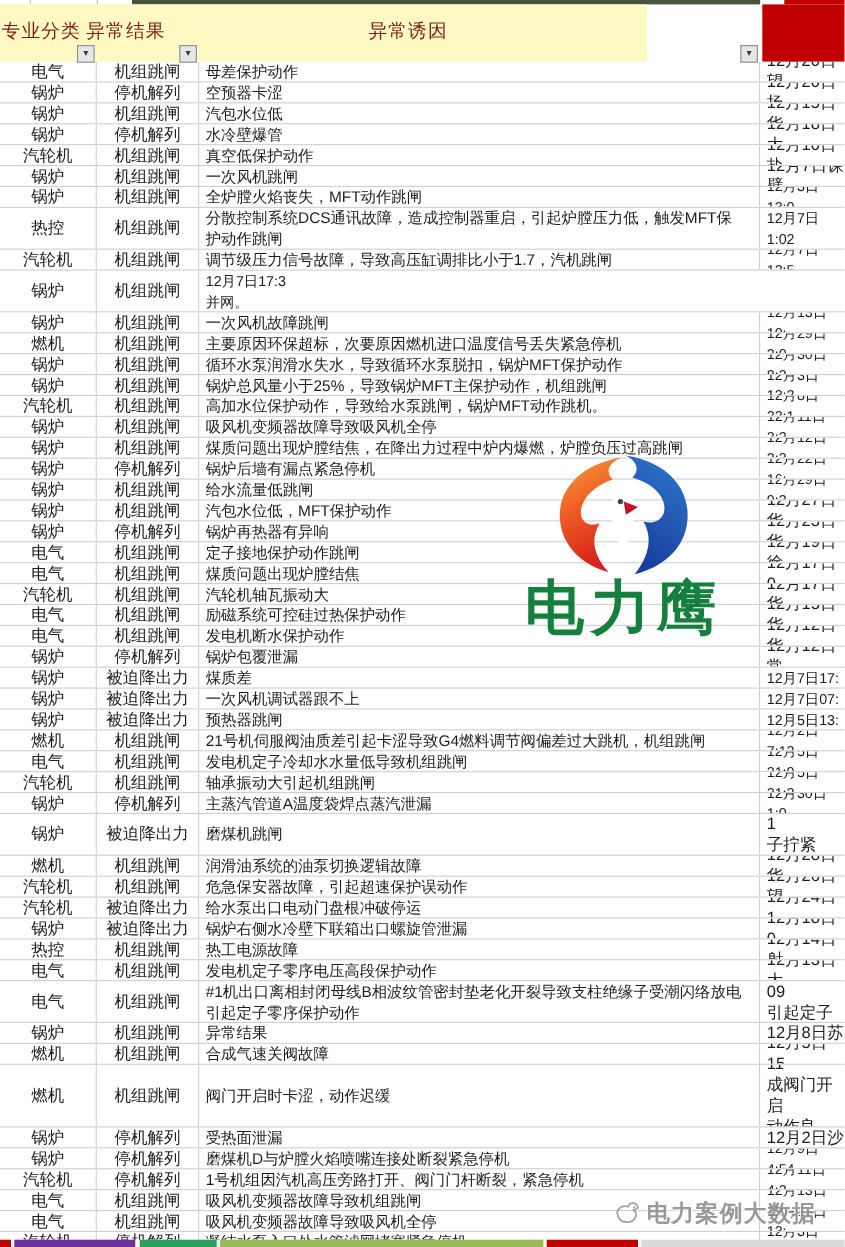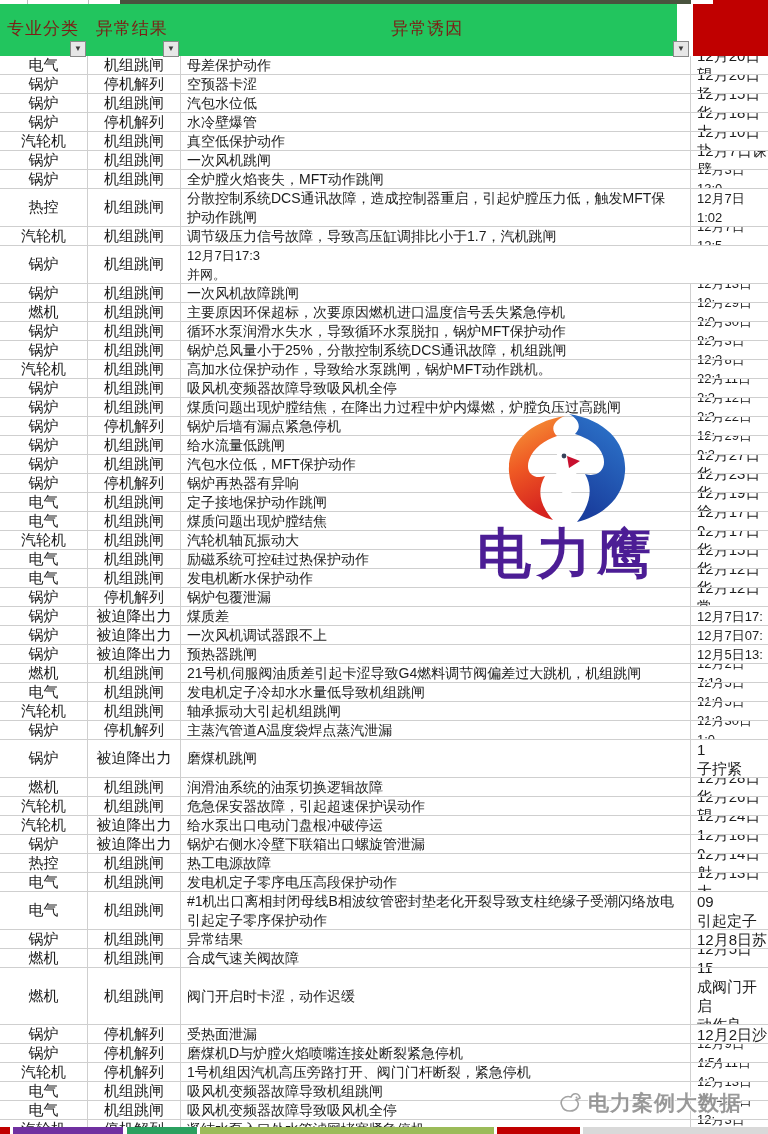--- a/index.html
+++ b/index.html
@@ -7,42 +7,42 @@
     position:relative;width:768px;height:1134px;overflow:hidden;background:#fff;
     font-family:"Liberation Sans","DejaVu Sans",sans-serif;color:#1c1c1c;
   }
   
   .sliver{position:absolute;top:0;left:0;width:768px;height:4px;background:#fff;}
   .sliver-green{position:absolute;top:0;left:120px;width:571px;height:4px;background:#49543E;}
   .sliver-red{position:absolute;top:0;left:713px;width:55px;height:4px;background:#C00000;}
   .sliver-tick{position:absolute;top:0;width:1px;height:4px;background:#bdbdbd;}
   
   .header{position:absolute;top:4px;left:0;width:768px;height:52px;}
-  .header-main{position:absolute;left:0;top:0;width:677px;height:52px;background:#22c55e;display:flex;}
+  .header-main{position:absolute;left:0;top:0;width:588px;height:52px;background:#fef9c3;display:flex;}
   .header-d{position:absolute;left:693px;top:0;width:75px;height:52px;background:#C00000;}
   .hlabel{display:flex;justify-content:center;align-items:flex-start;padding-top:13px;
     font-size:17px;color:#7D1D15;letter-spacing:1px;}
   .hl1{width:88px;}.hl2{width:93px;}.hl3{width:510px;}
   .fbtn{position:absolute;top:37px;width:16px;height:16px;background:#E7E7E7;border:1px solid #8a8a8a;
     box-sizing:border-box;display:flex;align-items:center;justify-content:center;
     font-size:8px;color:#3c3c3c;line-height:1;cursor:pointer;}
   .fb1{left:70px;}.fb2{left:163px;}.fb3{left:673px;}
   
   .rows{position:absolute;top:56px;left:0;width:768px;}
   .row{display:flex;box-sizing:border-box;border-bottom:1px solid #CFCFCF;overflow:hidden;background:transparent;}
   .cell{box-sizing:border-box;overflow:hidden;}
   .c1{width:88px;border-right:1px solid #CFCFCF;display:flex;align-items:center;justify-content:center;font-size:15px;}
   .c2{width:93px;border-right:1px solid #CFCFCF;display:flex;align-items:center;justify-content:center;font-size:15px;}
   .c3{width:510px;border-right:1px solid #CFCFCF;display:flex;align-items:center;font-size:14px;line-height:19px;padding:0 12px 0 6px;}
   .c4{flex:1;display:flex;align-items:center;font-size:15px;line-height:19px;padding-left:6px;white-space:pre-line;}
   .c4.small{font-size:13px;}
   
   .wm-center{position:absolute;left:452px;top:412px;width:230px;text-align:center;pointer-events:none;}
   .wm-logo{display:block;margin:0 auto;}
-  .wm-text{font-size:54px;font-weight:900;color:#4c1d95;letter-spacing:6px;line-height:1;margin-top:2px;
+  .wm-text{font-size:54px;font-weight:900;color:#15803d;letter-spacing:6px;line-height:1;margin-top:2px;
     font-family:"Liberation Sans","DejaVu Sans",sans-serif;}
   
   .wm-corner{position:absolute;left:558px;top:1089px;display:flex;align-items:center;gap:4px;opacity:.9;pointer-events:none;}
   .wm-corner-text{font-size:21px;font-weight:bold;color:#8f8f8f;letter-spacing:1px;
     text-shadow:-1px 0 #fff,1px 0 #fff,0 -1px #fff,0 1px #fff,1px 1px #fff,-1px -1px #fff;}
   
   .bottom-bar{position:absolute;left:0;bottom:0;width:768px;height:7px;background:#ffffff;display:flex;}
   .bottom-bar div{height:7px;}
 </style>
 </head>
@@ -163,21 +163,21 @@
     <div class="row" style="height: 19px;">
       <div class="cell c1">锅炉</div>
       <div class="cell c2">机组跳闸</div>
       <div class="cell c3">循环水泵润滑水失水，导致循环水泵脱扣，锅炉MFT保护动作</div>
       <div class="cell c4 small">12月30日8:3</div>
     </div>
 
     <div class="row" style="height: 19px;">
       <div class="cell c1">锅炉</div>
       <div class="cell c2">机组跳闸</div>
-      <div class="cell c3">锅炉总风量小于25%，分散控制系统DCS通讯故障，机组跳闸</div>
+      <div class="cell c3">锅炉总风量小于25%，导致锅炉MFT主保护动作，机组跳闸</div>
       <div class="cell c4 small">12月3日13:2</div>
     </div>
 
     <div class="row" style="height: 19px;">
       <div class="cell c1">汽轮机</div>
       <div class="cell c2">机组跳闸</div>
       <div class="cell c3">高加水位保护动作，导致给水泵跳闸，锅炉MFT动作跳机。</div>
       <div class="cell c4 small">12月8日22:1</div>
     </div>
 

